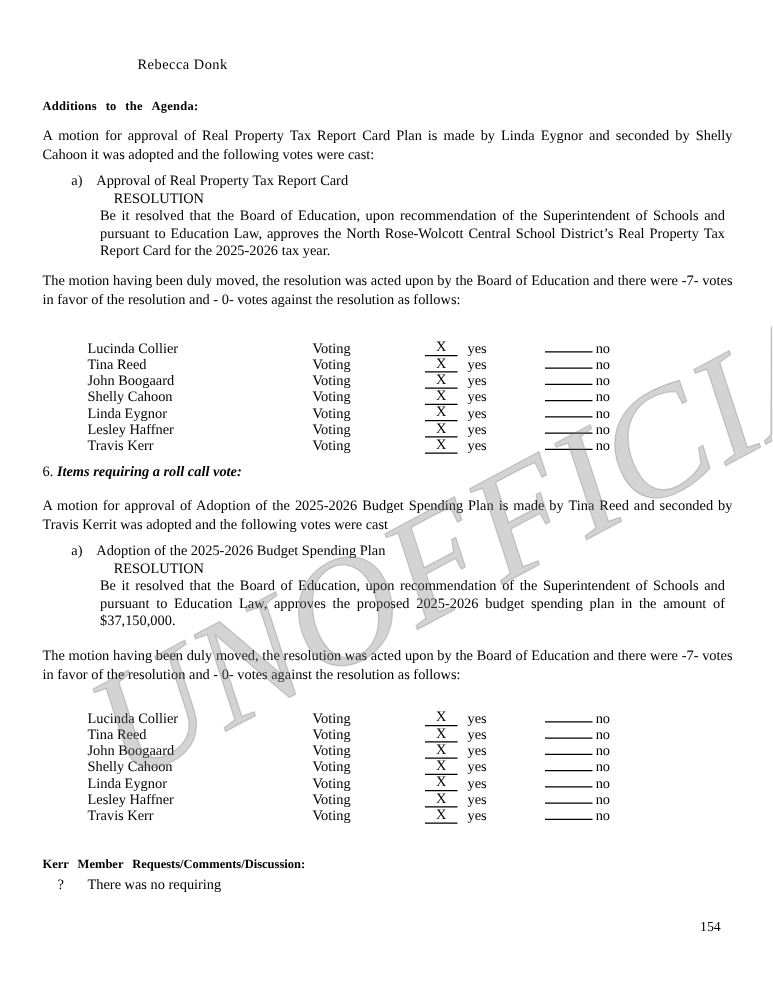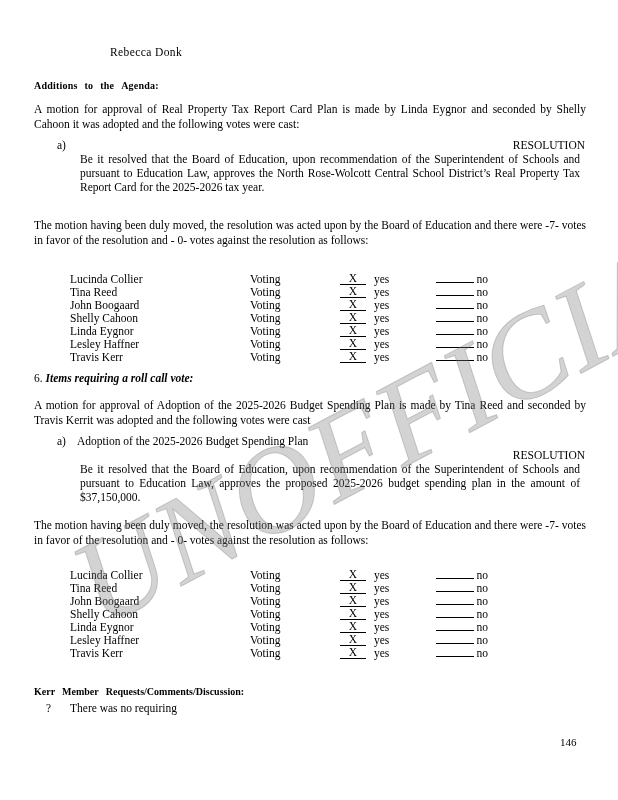--- a/index.html
+++ b/index.html
@@ -92,21 +92,20 @@
     left: 0;
     top: 0;
     width: 20px;
   }
   .item-body {
     margin-left: 20px;
   }
   .reso-label {
     display: block;
     margin-left: 14px;
-    text-align: right;
   }
   .reso-text {
     display: block;
     margin-left: 3px;
     text-align: justify;
     width: 500px;
   }
   .p2 {
     left: 34px;
     top: 218px;
@@ -189,20 +188,21 @@
 
     <div class="txt heading-additions">
       <span>Additions</span><span class="gap"></span><span>to</span><span class="gap"></span><span>the</span><span class="gap"></span><span>Agenda:</span>
     </div>
 
     <div class="txt para p1">A motion for approval of Real Property Tax Report Card Plan is made by Linda Eygnor and seconded by Shelly Cahoon it was adopted and the following votes were cast:</div>
 
     <div class="txt item-a1">
       <span class="ol-marker">a)</span>
       <div class="item-body">
+        <span>Approval of Real Property Tax Report Card</span>
         <span class="reso-label">RESOLUTION</span>
         <span class="reso-text">Be it resolved that the Board of Education, upon recommendation of the Superintendent of Schools and pursuant to Education Law, approves the North Rose-Wolcott Central School District’s Real Property Tax Report Card for the 2025-2026 tax year.</span>
       </div>
     </div>
 
     <div class="txt para p2">The motion having been duly moved, the resolution was acted upon by the Board of Education and there were -7- votes in favor of the resolution and - 0- votes against the resolution as follows:</div>
 
     <table class="votetable table1">
       <tbody>
         <tr>
@@ -330,20 +330,20 @@
     </table>
 
     <div class="txt board-member">
       <span>Kerr</span><span class="gap"></span><span>Member</span><span class="gap"></span><span>Requests/Comments/Discussion:</span>
     </div>
 
     <div class="txt no-discussion">
       <span class="q">?</span><span>There was no requiring</span>
     </div>
 
-    <div class="txt pagenum">146</div>
+    <div class="txt pagenum">154</div>
 
   </div>
 
   <div class="watermark">
     <span>UNOFFICIAL</span>
   </div>
 </div>
 
 </body></html>

